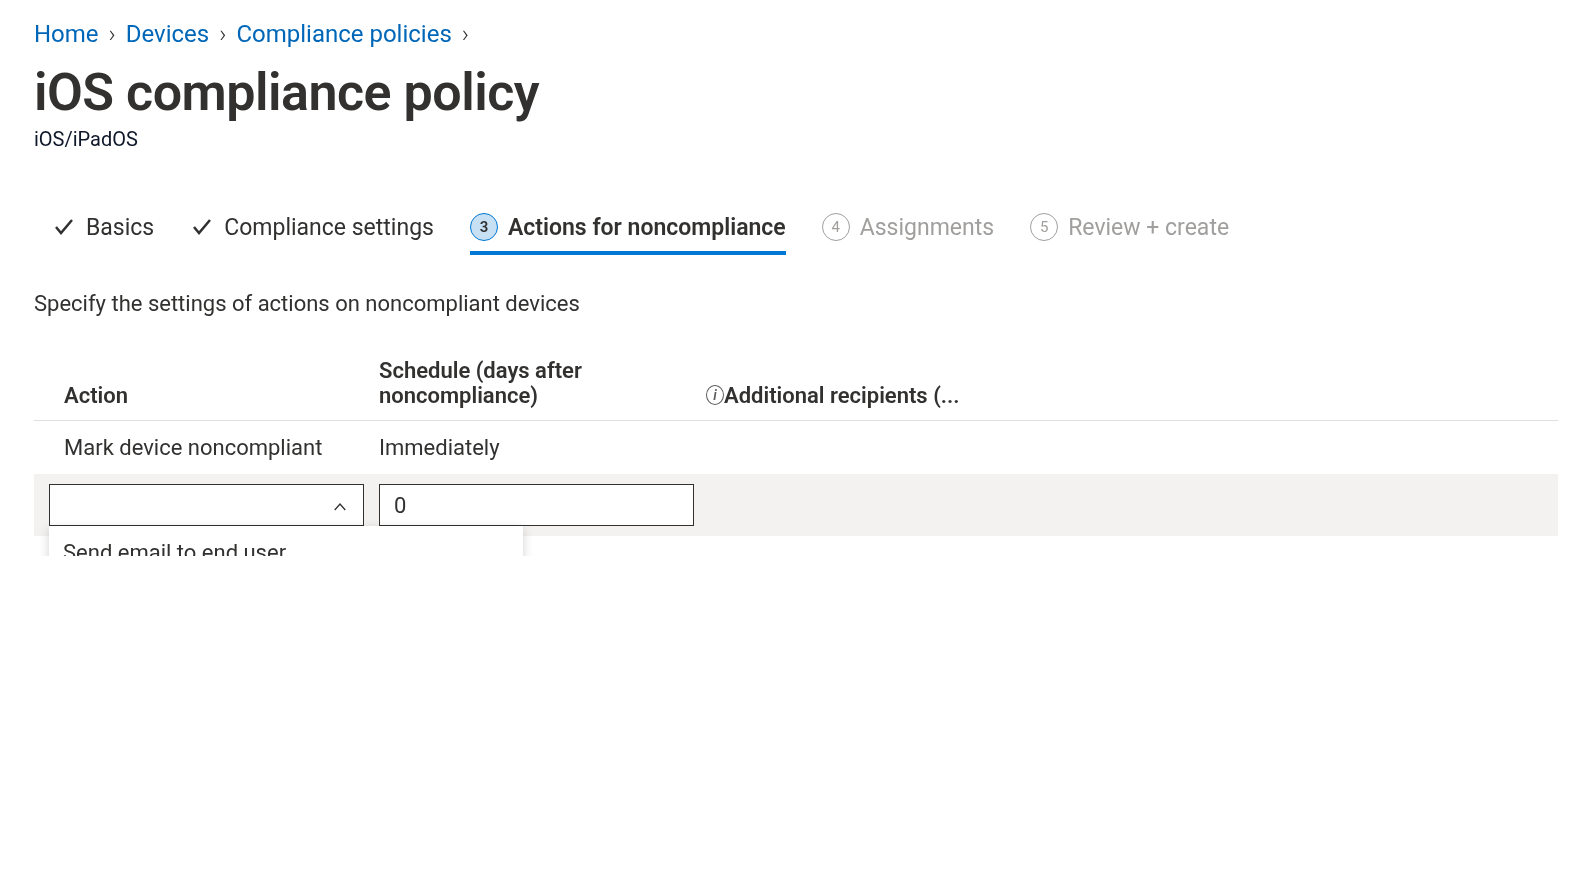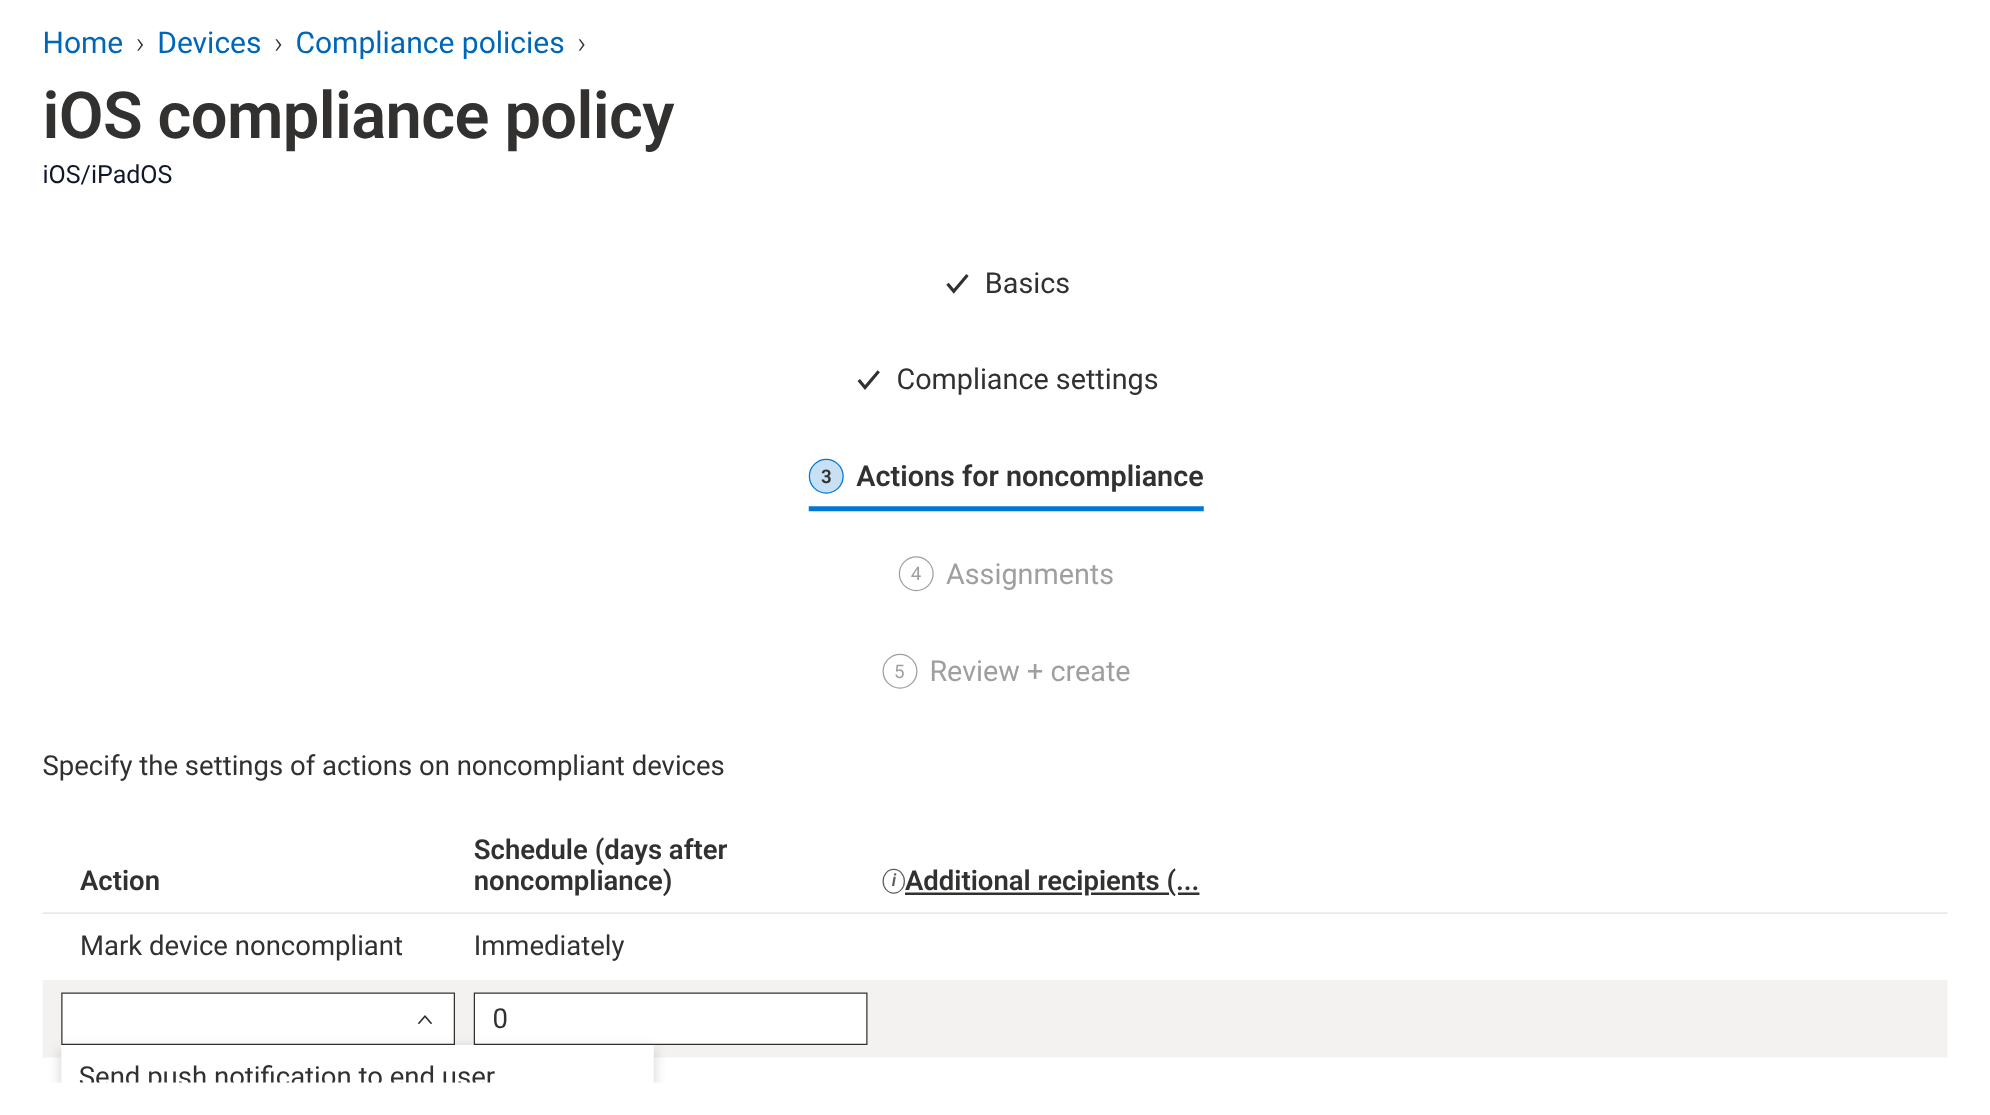--- a/index.html
+++ b/index.html
@@ -44,21 +44,20 @@
       font-weight: 400;
       margin-bottom: 62px;
     }
     
     .steps {
       display: flex;
       align-items: center;
       gap: 36px;
       margin-bottom: 36px;
       padding-left: 18px;
-      flex-direction: column;
     }
     .step {
       display: flex;
       align-items: center;
       gap: 10px;
       padding-bottom: 14px;
       font-size: 23px;
       cursor: pointer;
     }
     .step .check {
@@ -127,21 +126,21 @@
       padding: 12px 30px 12px 30px;
       border-bottom: 1px solid #e1dfdd;
       font-size: 22px;
       font-weight: 600;
       color: #323130;
       align-items: flex-end;
     }
     .col-action { width: 315px; }
     .col-schedule { width: 345px; display: flex; align-items: flex-end; gap: 6px;}
     .col-template { width: 330px; }
-    .col-recipients { flex: 1; text-decoration: underline; }
+    .col-recipients { flex: 1; }
     .info-icon {
       display: inline-flex;
       align-items: center;
       justify-content: center;
       width: 20px;
       height: 20px;
       border: 1.5px solid #605e5c;
       border-radius: 50%;
       font-size: 14px;
       font-style: italic;
@@ -279,18 +278,19 @@
     <div class="dropdown">
       <span class="chev">
         <svg viewBox="0 0 24 24">
             <polyline points="5,16 12,8 19,16"></polyline>
           </svg>
       </span>
     </div>
     <input class="schedule-input" type="text" value="0" style="">
 
     <div class="dropdown-menu">
+      <div class="dropdown-option">Send email to end user</div>
       <div class="dropdown-option">Send push notification to end user</div>
       <div class="dropdown-option">Remotely lock the noncompliant device</div>
       <div class="dropdown-option">Retire the noncompliant device</div>
     </div>
   </div>
 </div>
 
 </body></html>

